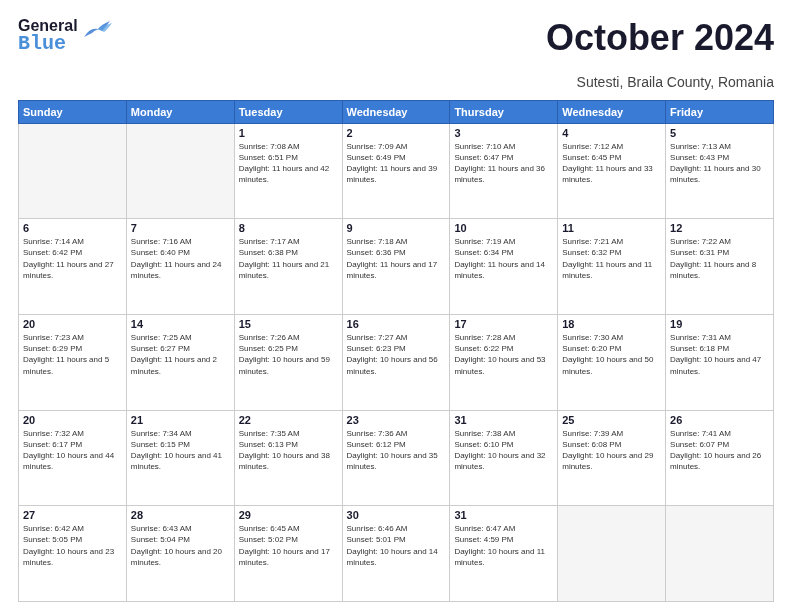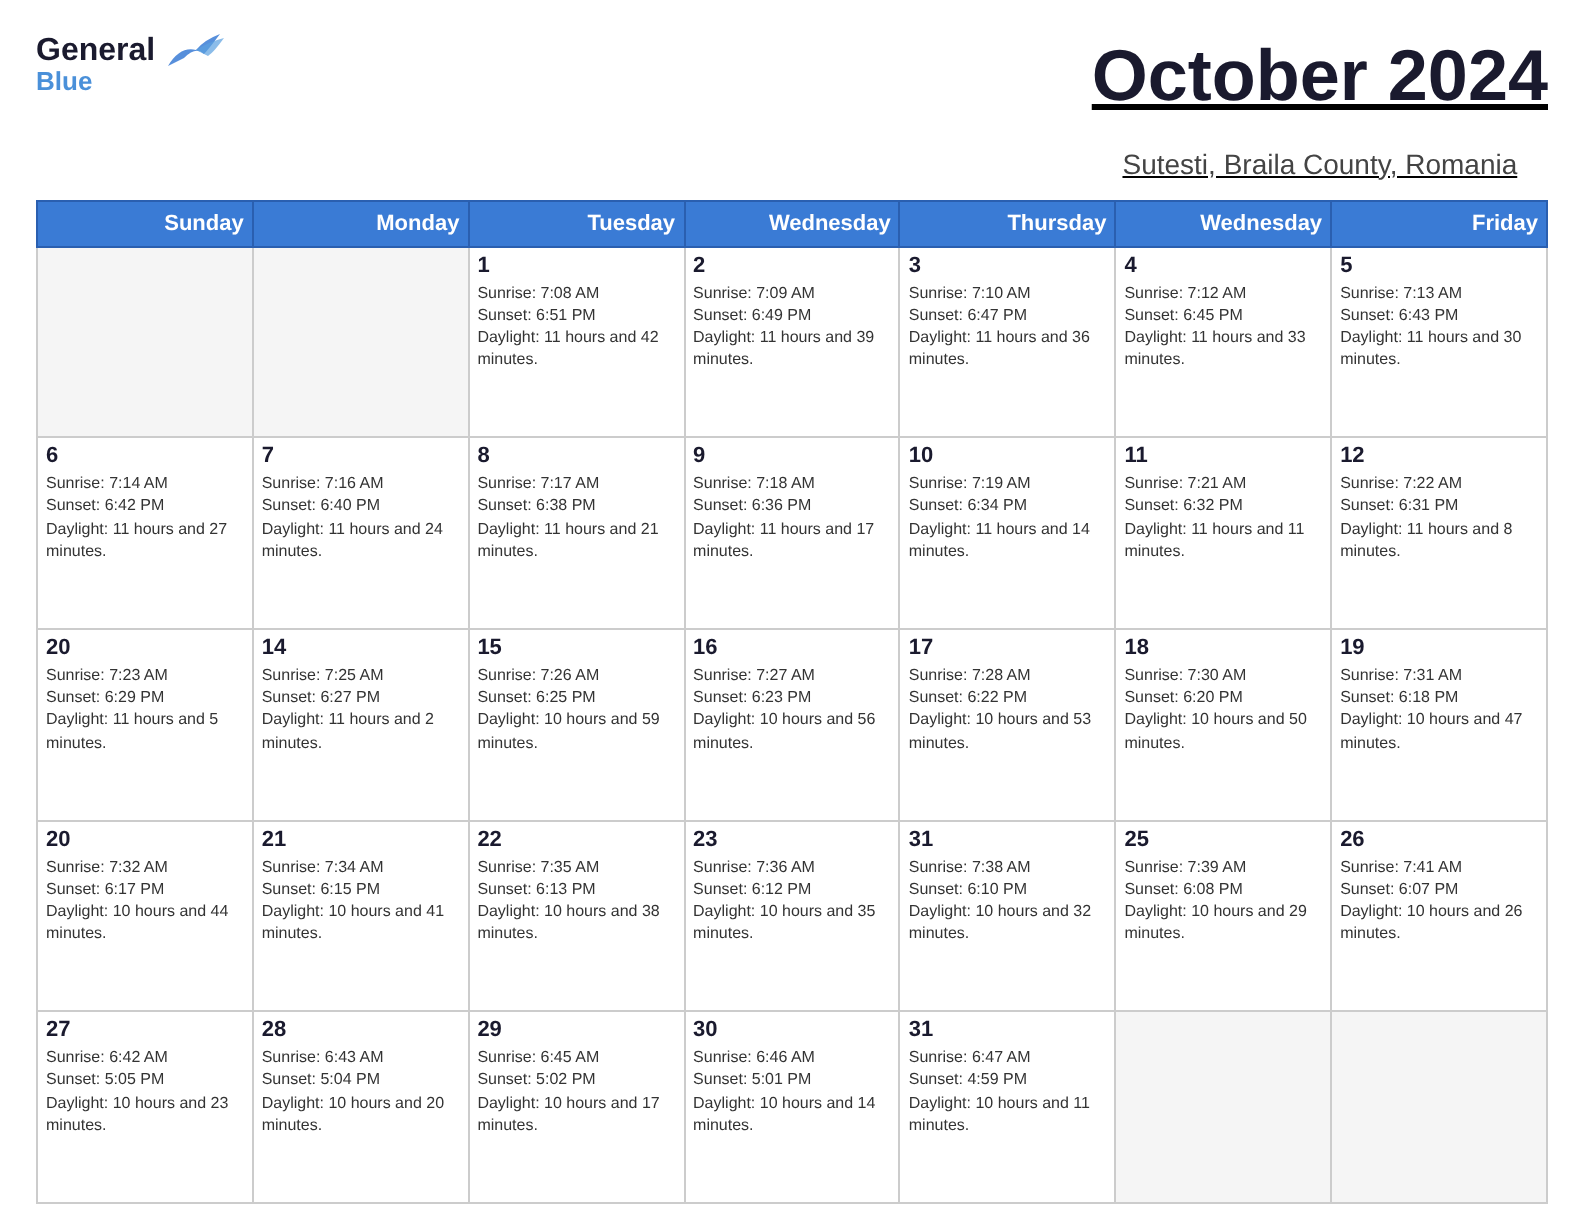--- a/index.html
+++ b/index.html
@@ -17,22 +17,21 @@
       display: flex;
       flex-direction: column;
     }
     .header {
       display: flex;
       justify-content: space-between;
       align-items: flex-start;
       margin-bottom: 10px;
     }
     .title-section {
-      text-align: center;
-      text-decoration: underline;
+      text-align: right;
     }
     .month-title {
       font-size: 36px;
       font-weight: bold;
       color: #1a1a2e;
       line-height: 1.1;
     }
     .subtitle {
       font-size: 14px;
       color: #444;
@@ -43,21 +42,21 @@
       border-collapse: collapse;
       width: 100%;
       table-layout: fixed;
     }
     .calendar th {
       background: #3a7bd5;
       color: #fff;
       font-size: 11px;
       font-weight: bold;
       padding: 5px 4px;
-      text-align: right;
+      text-align: left;
       border: 1px solid #2a5fb0;
     }
     .calendar td {
       border: 1px solid #ccc;
       vertical-align: top;
       padding: 3px 4px;
       font-size: 8.5px;
       color: #222;
       background: #fff;
       height: 82px;
@@ -89,24 +88,25 @@
       display: flex;
       flex-direction: column;
     }
     .logo-word .general {
       font-size: 16px;
       font-weight: bold;
       color: #1a1a2e;
       line-height: 1;
     }
     .logo-word .blue {
-      font-size: 13px;
+      font-size: 20px;
       font-weight: bold;
       color: #4a90d9;
       line-height: 1;
+      font-family: Liberation Mono, monospace;
     }
     .bird-svg {
       margin-left: 4px;
       margin-top: -8px;
     }
   </style>
 </head>
 <body>
 
 <div class="page">

